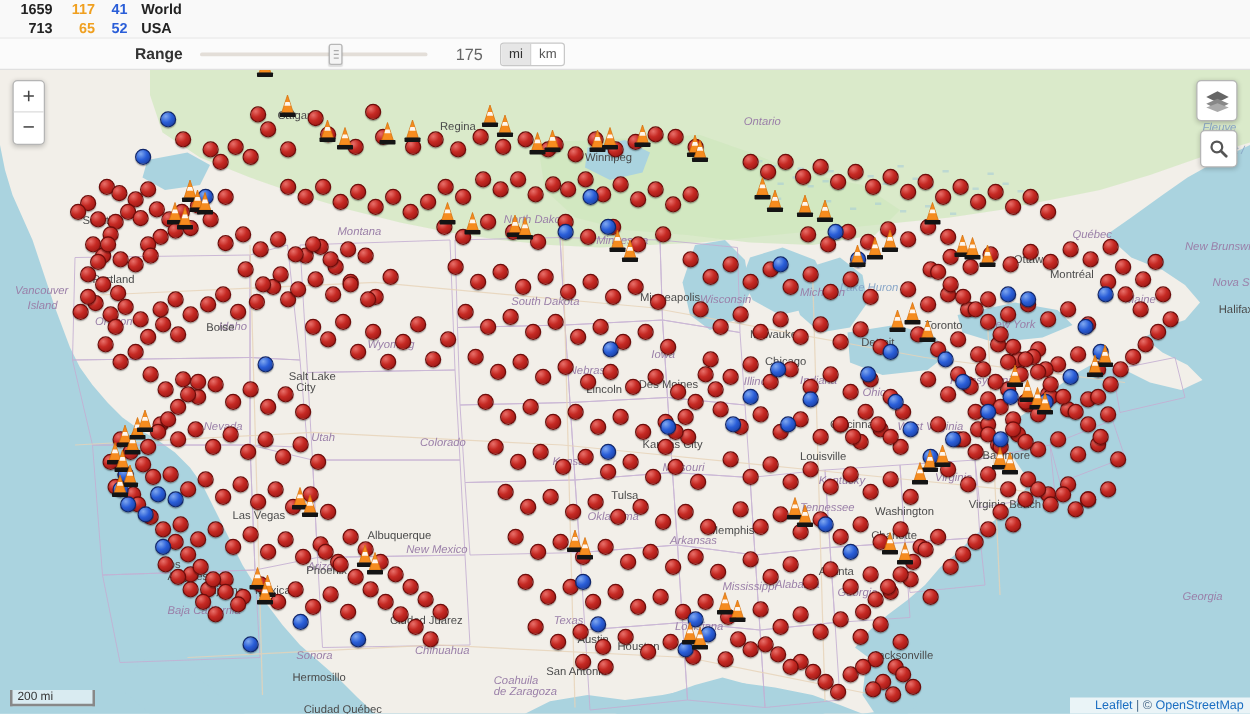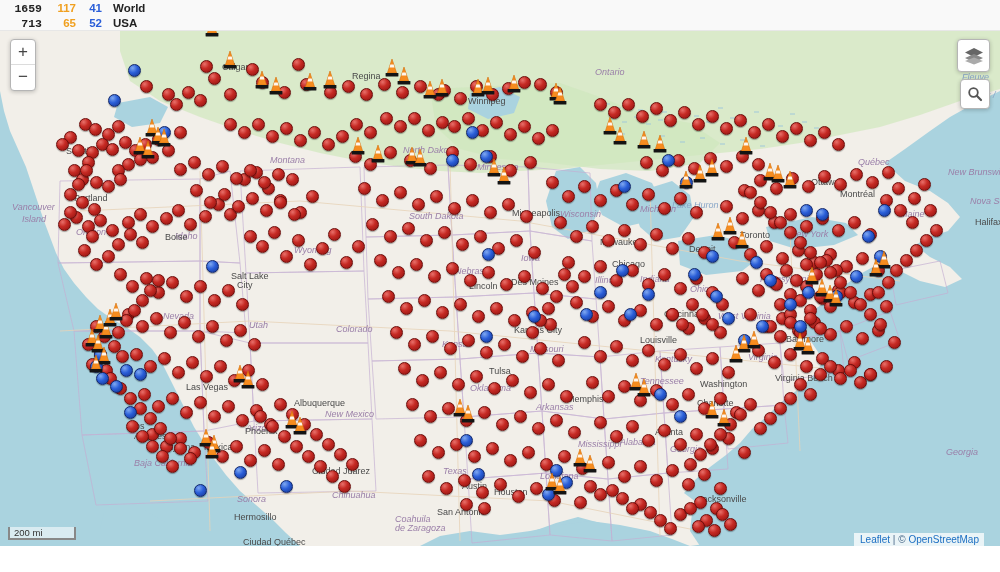--- a/index.html
+++ b/index.html
@@ -42,21 +42,21 @@
   .counts {
     display: flex; flex-direction: column;
     justify-content: center;
     padding-left: 6px;
     height: 31px;
     font-size: 11.5px; font-weight: bold;
     line-height: 15px;
   }
   .counts .crow { display: flex; }
   .counts .c { text-align: right; }
-  .c-red   { color: #222;    width: 36px; font-family: Liberation Mono, monospace; }
+  .c-red   { color: #222;    width: 36px; }
   .c-amber { color: #f0a020; width: 34px; }
   .c-blue  { color: #2a5ed8; width: 26px; }
   .c-name  { color: #222;    width: 56px; text-align: left; padding-left: 11px; }
 
   .nav {
     margin-left: auto;
     display: flex; align-items: stretch;
     padding-right: 8px;
   }
   .nav a {
@@ -180,24 +180,24 @@
   .scalebar {
     position: absolute; left: 8px; bottom: 6px;
     height: 13px; width: 68px;
     border: 2px solid #888; border-top: none;
     background: rgba(255,255,255,.55);
     font-size: 9.5px; color: #333;
     line-height: 12px; padding-left: 4px;
     z-index: 40;
   }
   .attrib {
-    position: absolute; right: 16px; bottom: 0;
+    position: absolute; right: 0; bottom: 0;
     background: rgba(255,255,255,.75);
     font-size: 10px; color: #4b6b8a;
-    padding: 1px 5px 1px 6px;
+    padding: 1px 5px 1px 20px;
     z-index: 40;
   }
   .attrib a { color: #1b6ec2; text-decoration: none; }
 
   
   .mlabel {
     position: absolute;
     font-size: 9px;
     color: #9a7fa8;
     font-style: italic;
@@ -243,20 +243,32 @@
       <div class="crow">
         <span class="c c-red">713</span>
         <span class="c c-amber">65</span>
         <span class="c c-blue">52</span>
         <span class="c-name">USA</span>
       </div>
     </div>
 
   </div>
 
+  <div class="rangebar">
+    <span class="range-label">Range</span>
+    <div class="slider">
+      <div class="track"></div>
+      <div class="handle"></div>
+    </div>
+    <span class="range-value">175</span>
+    <div class="unit-toggle">
+      <div class="sel">mi</div>
+      <div>km</div>
+    </div>
+  </div>
 
   <div class="map">
 
     <svg class="mapcanvas" viewBox="0 0 1000 515" preserveAspectRatio="none">
       <defs>
         <linearGradient id="gWater" x1="0" y1="0" x2="0" y2="1">
           <stop offset="0" stop-color="#aad3df"></stop>
             <stop offset="1" stop-color="#aad3df"></stop>
         </linearGradient>
       </defs>

